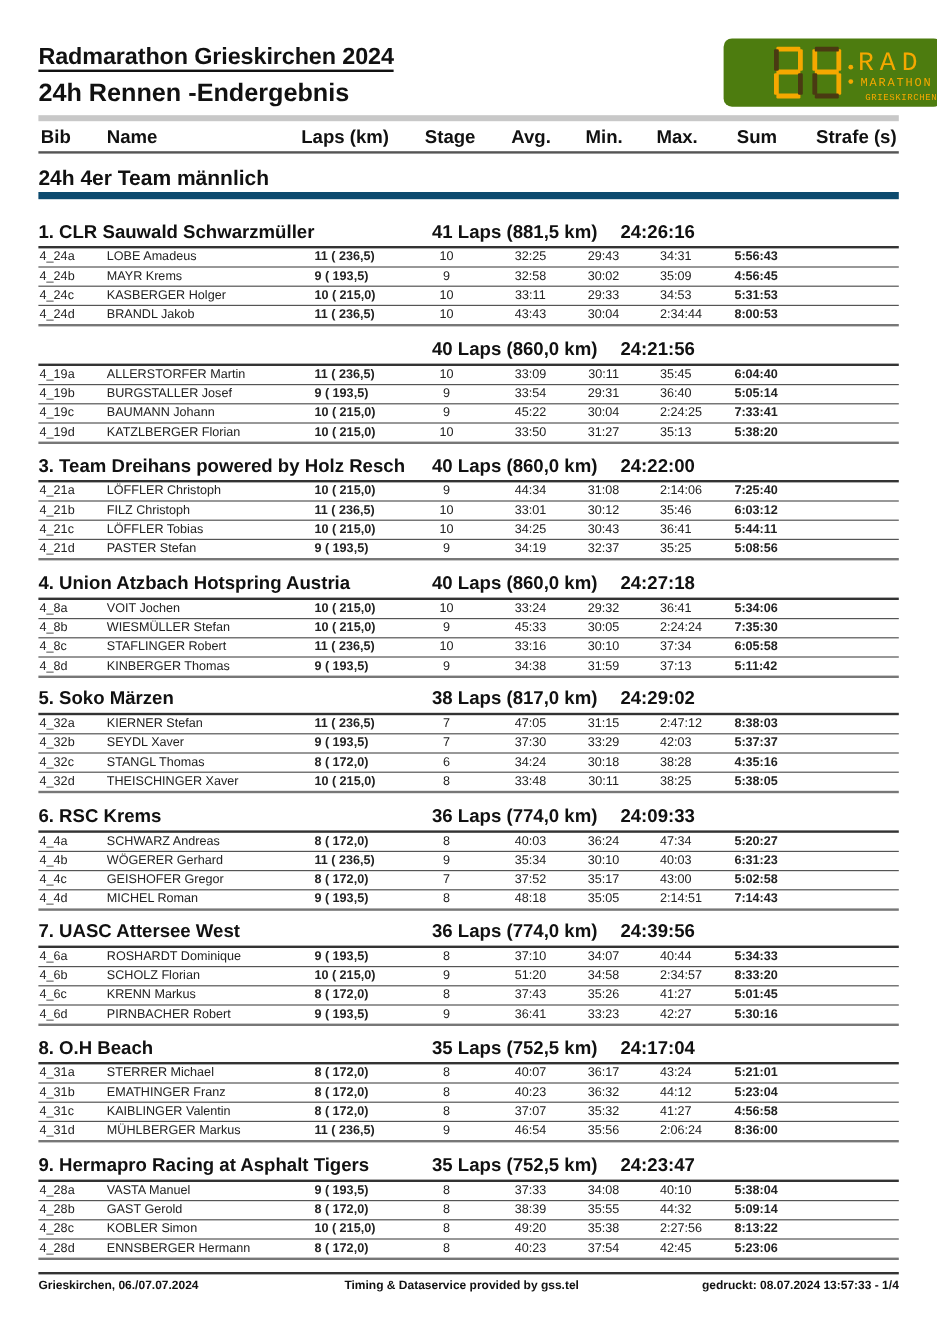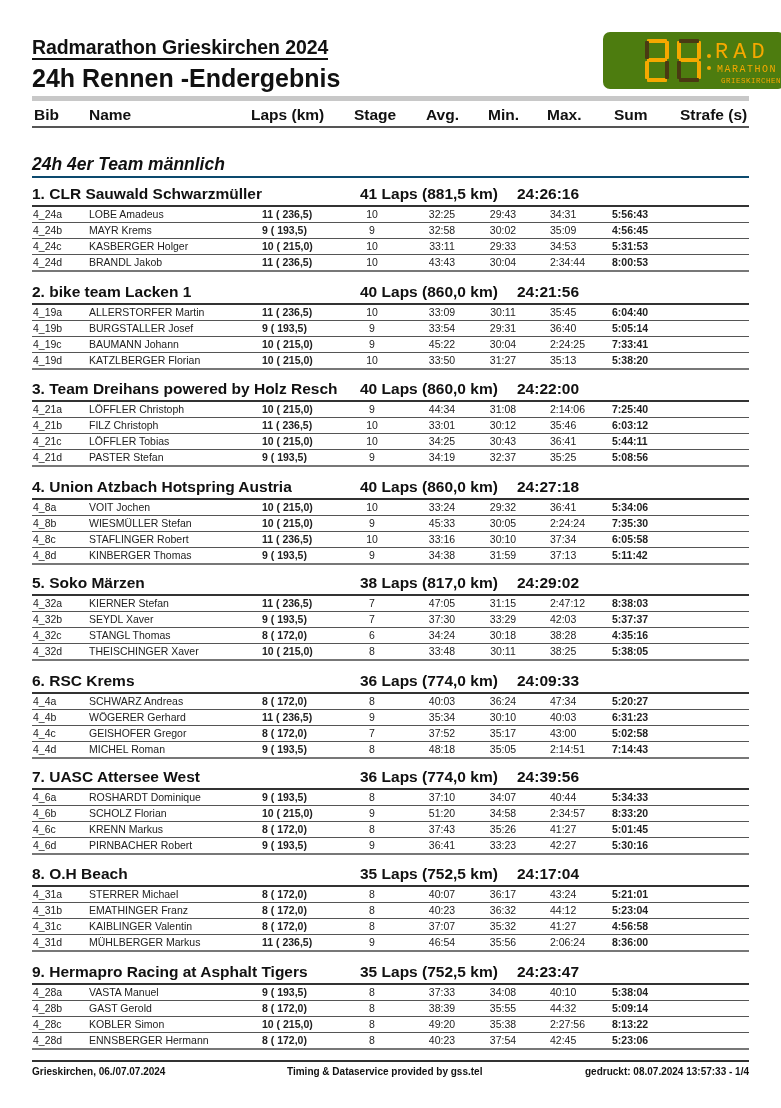--- a/index.html
+++ b/index.html
@@ -7,39 +7,39 @@
       width: 781px; height: 1108px; position: relative; overflow: hidden;
       font-family: "Liberation Sans", sans-serif; color: #111;
     }
     .page-title {
       position: absolute; left: 32px; top: 36px;
       font-size: 19.5px; font-weight: bold; letter-spacing: -0.1px;
       border-bottom: 2px solid #111; line-height: 22px; padding-bottom: 0;
     }
     .page-subtitle {
       position: absolute; left: 32px; top: 66px;
-      font-size: 25px; font-weight: bold; line-height: 24px;
+      font-size: 21px; font-weight: bold; line-height: 24px;
     }
     .logo {
       position: absolute; left: 603px; top: 32px; width: 146px; height: 57px;
       background: #4d7c0f; border-radius: 7px; padding-left: 36px;
     }
     .logo svg { display: block; }
     .gray-bar {
       position: absolute; left: 32px; top: 96px; width: 717px; height: 5px; background: #c8c8c8;
     }
     .col-header {
       position: absolute; top: 104px; left: 32px; width: 717px; height: 22px;
       border-bottom: 2px solid #555;
       font-weight: bold; font-size: 15.5px;
     }
     .col-header span { position: absolute; top: 2px; white-space: nowrap; }
     .section-title {
-      position: absolute; left: 32px; top: 152px; width: 717px; height: 24px;
-      font-weight: bold; font-size: 17.5px; border-bottom: 2px solid #0c4a6e; line-height: 24px; font-style: italic;
+      position: absolute; left: 32px; top: 136px; width: 717px; height: 24px;
+      font-weight: bold; font-size: 17.5px; border-bottom: 6px solid #0c4a6e; line-height: 24px;
     }
     .team {
       position: absolute; left: 32px; width: 717px;
     }
     .team-head {
       position: relative; height: 22px; border-bottom: 2px solid #333;
       font-weight: bold; font-size: 15.5px; line-height: 22px;
     }
     .team-head span { position: absolute; top: 0; white-space: nowrap; }
     .row {
@@ -165,21 +165,20 @@
           <span class="c-stage">10</span>
           <span class="c-avg">43:43</span>
           <span class="c-min">30:04</span>
           <span class="c-max">2:34:44</span>
           <span class="c-sum">8:00:53</span>
         </div>
       </div>
     </div>
     <div class="team" style="top: 281px;">
       <div class="team-head">
-        <span style="left:0">2. bike team Lacken 1</span>
         <span style="left:328px">40 Laps (860,0 km)</span>
         <span style="left:485px">24:21:56</span>
       </div>
       <div>
         <div class="row">
           <span class="c-bib">4_19a</span>
           <span class="c-name">ALLERSTORFER Martin</span>
           <span class="c-laps">11  ( 236,5)</span>
           <span class="c-stage">10</span>
           <span class="c-avg">33:09</span>

